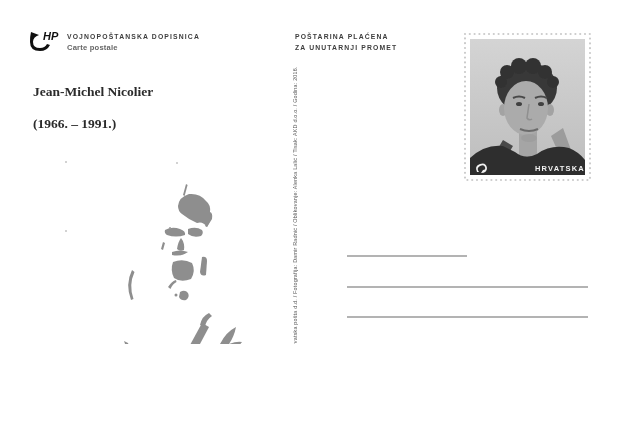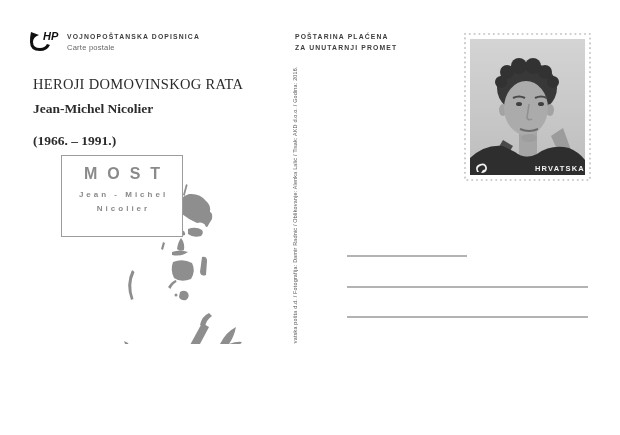--- a/index.html
+++ b/index.html
@@ -4,21 +4,21 @@
 <style>
   html,body{margin:0;padding:0;background:#ffffff;}
   .card{
     position:relative;width:620px;height:344px;background:#ffffff;
     font-family:"Liberation Sans",sans-serif;overflow:hidden;
   }
   
   .logo{position:absolute;left:27px;top:28px;width:38px;height:24px;}
   .pub{position:absolute;left:67px;top:33px;}
   .pub-line1{font-size:6.8px;font-weight:700;letter-spacing:1.15px;color:#3d3d3d;}
-  .pub-line2{font-size:7.6px;font-weight:400;letter-spacing:.2px;color:#666;margin-top:3px;}
+  .pub-line2{font-size:7.6px;font-weight:700;letter-spacing:.2px;color:#666;margin-top:3px;}
   
   .postage{position:absolute;left:295px;top:33px;}
   .postage div{font-size:6.8px;font-weight:700;letter-spacing:1.15px;color:#3d3d3d;}
   .postage div + div{margin-top:4px;}
   
   .title{position:absolute;left:33px;top:76px;font-family:"Liberation Serif",serif;color:#2b2b2b;}
   .title-series{font-size:14.5px;letter-spacing:.3px;}
   .title-name{font-size:13.5px;font-weight:700;margin-top:8px;}
   .title-years{font-size:13.5px;font-weight:700;margin-top:16px;}
   
@@ -66,21 +66,20 @@
     <div class="pub-line1">VOJNOPOŠTANSKA DOPISNICA</div>
     <div class="pub-line2">Carte postale</div>
   </div>
 
   <div class="postage">
     <div>POŠTARINA PLAĆENA</div>
     <div>ZA UNUTARNJI PROMET</div>
   </div>
 
   <div class="title">
-    <div class="title-series">HEROJI DOMOVINSKOG RATA</div>
     <div class="title-name">Jean-Michel Nicolier</div>
     <div class="title-years">(1966. – 1991.)</div>
   </div>
 
   <svg class="statue" viewBox="0 0 620 435">
     <g fill="#8e8e8e">
 
       <path d="M186,184 l1.6,0.9 -3,11 -1.6,-0.9 z"></path>
 
       <path d="M178,206 Q179,197 189,194 Q200,193 206,201 Q211,205 210,212 Q213,213 212,219 L207,227 Q203,221 197,223 Q188,219 182,214 Q178,211 178,206 Z"></path>
@@ -121,25 +120,20 @@
       <circle cx="177" cy="163" r="0.8" fill="#9a9a9a"></circle>
       <circle cx="66" cy="231" r="0.8" fill="#9a9a9a"></circle>
       <circle cx="170" cy="228" r="1" fill="#9a9a9a"></circle>
     </g>
 
     <rect x="150" y="427" width="38" height="3" fill="#c2c2c2"></rect>
     <rect x="196" y="424" width="34" height="3" fill="#bcbcbc"></rect>
     <rect x="135" y="430" width="20" height="2" fill="#b5b5b5"></rect>
   </svg>
 
-  <div class="sign">
-    <div class="sign-most">MOST</div>
-    <div class="sign-jm">Jean - Michel</div>
-    <div class="sign-ni">Nicolier</div>
-  </div>
 
   <div class="stamp">
     <svg width="129" height="150" viewBox="0 0 129 150">
       <defs>
         <linearGradient id="pbg" x1="0" y1="0" x2="0" y2="1">
           <stop offset="0" stop-color="#d4d4d4"></stop>
           <stop offset="1" stop-color="#bdbdbd"></stop>
         </linearGradient>
         <filter id="soft">
             <feGaussianBlur stdDeviation="0.7"></feGaussianBlur>

